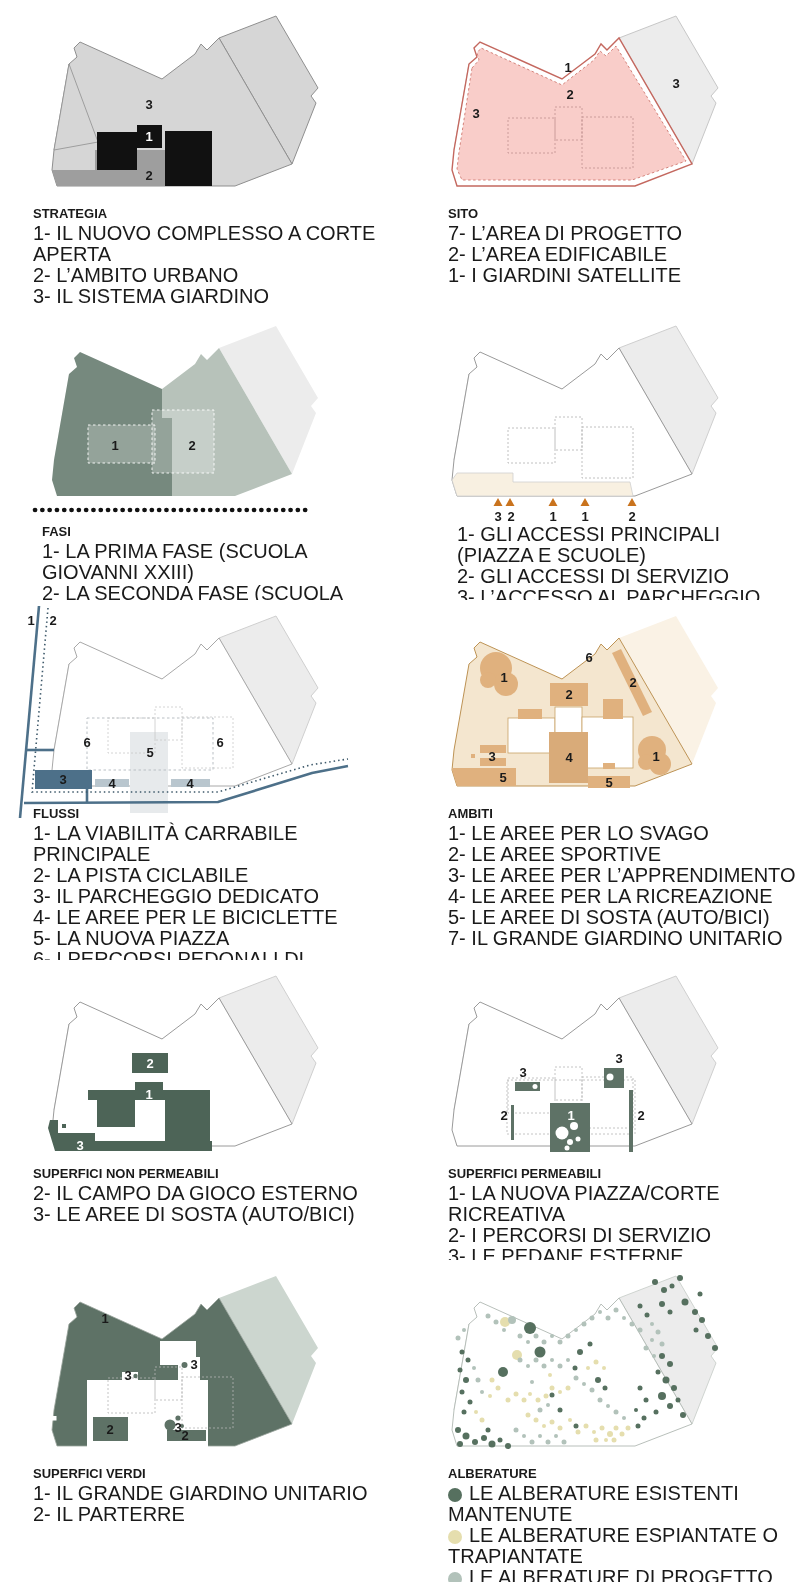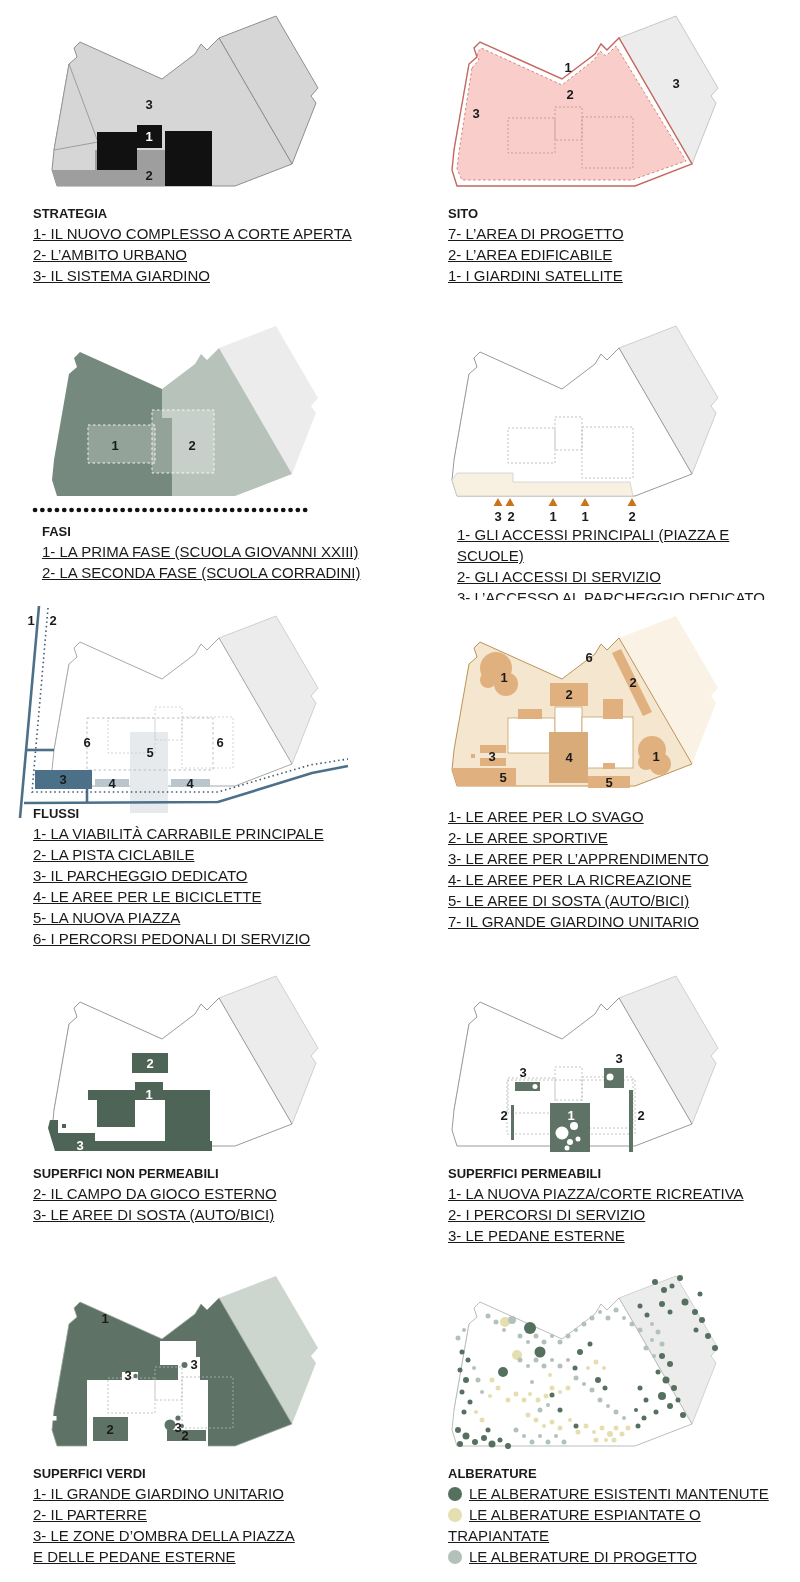--- a/index.html
+++ b/index.html
@@ -6,21 +6,21 @@
   body{font-family:"Liberation Sans",sans-serif;color:#1a1a1a;}
   .page{width:800px;height:1582px;overflow:hidden;background:#fff;}
   .grid{display:grid;grid-template-columns:400px 400px;}
   .panel{position:relative;overflow:hidden;}
   .r1{height:310px}.r2{height:290px}.r3{height:360px}.r4{height:300px}.r5{height:322px}
   svg.diagram{display:block;width:400px;height:218px;}
   .legend{padding-left:33px;margin-top:-12px;}
   .col2 .legend{padding-left:48px;}
   .r2 .legend{margin-top:-4px;margin-left:9px;}
   .legend h3{font-size:13px;font-weight:bold;margin:0 0 2px 0;letter-spacing:0;}
-  .legend .item{font-size:15px;line-height:21px;white-space:pre-line;text-decoration:underline;}
+  .legend .item{font-size:20px;line-height:21px;white-space:pre-line;}
   .legend .item .bullet{display:inline-block;width:14px;height:14px;border-radius:50%;margin-right:7px;vertical-align:-2px;}
   text.num{font-family:"Liberation Sans",sans-serif;font-size:13px;font-weight:bold;fill:#1a1a1a;text-anchor:middle;}
   text.num.w{fill:#ffffff;}
 </style>
 </head>
 <body>
 
 <div class="page">
 <div class="grid">
 
@@ -200,20 +200,21 @@
       <text class="num" x="256" y="161">1</text>
       <text class="num" x="169" y="99">2</text>
       <text class="num" x="233" y="87">2</text>
       <text class="num" x="92" y="161">3</text>
       <text class="num" x="169" y="162">4</text>
       <text class="num" x="103" y="182">5</text>
       <text class="num" x="209" y="187">5</text>
       <text class="num" x="189" y="62">6</text>
     </svg>
     <div class="legend">
+      <h3>AMBITI</h3>
       <div class="item">1- LE AREE PER LO SVAGO</div>
       <div class="item">2- LE AREE SPORTIVE</div>
       <div class="item">3- LE AREE PER L’APPRENDIMENTO</div>
       <div class="item">4- LE AREE PER LA RICREAZIONE</div>
       <div class="item">5- LE AREE DI SOSTA (AUTO/BICI)</div>
       <div class="item">7- IL GRANDE GIARDINO UNITARIO</div>
     </div>
   </section>
 
   <section class="panel r4 col1">
@@ -303,22 +304,20 @@
       <text class="num" x="110" y="174">2</text>
       <text class="num" x="185" y="180">2</text>
       <text class="num" x="128" y="120">3</text>
       <text class="num" x="194" y="109">3</text>
       <text class="num" x="178" y="172">3</text>
     </svg>
     <div class="legend">
       <h3>SUPERFICI VERDI</h3>
       <div class="item">1- IL GRANDE GIARDINO UNITARIO</div>
       <div class="item">2- IL PARTERRE</div>
-      <div class="item">3- LE ZONE D’OMBRA DELLA PIAZZA
-     E DELLE PEDANE ESTERNE</div>
     </div>
   </section>
 
   <section class="panel r5 col2">
     <svg class="diagram" viewBox="0 0 400 218">
       <polygon points="219,38 276,16 318,88 311,96 316,103 292,164" fill="#ececec" stroke="#c5ccc6" stroke-width="0.8"></polygon>
       <polygon points="69,64 54,150 98,142" fill="#ececec" stroke="#c5ccc6" stroke-width="0.8"></polygon>
       <polygon points="69,64 77,57 74,48 80,42 162,79 195,54 201,44 207,50 219,38 292,164 235,186 57,186 52,170 54,150" fill="#ffffff" stroke="#b0b8b2" stroke-width="0.9"></polygon>
       <g>
             <circle cx="255" cy="22" r="3" fill="#56705f"></circle>

